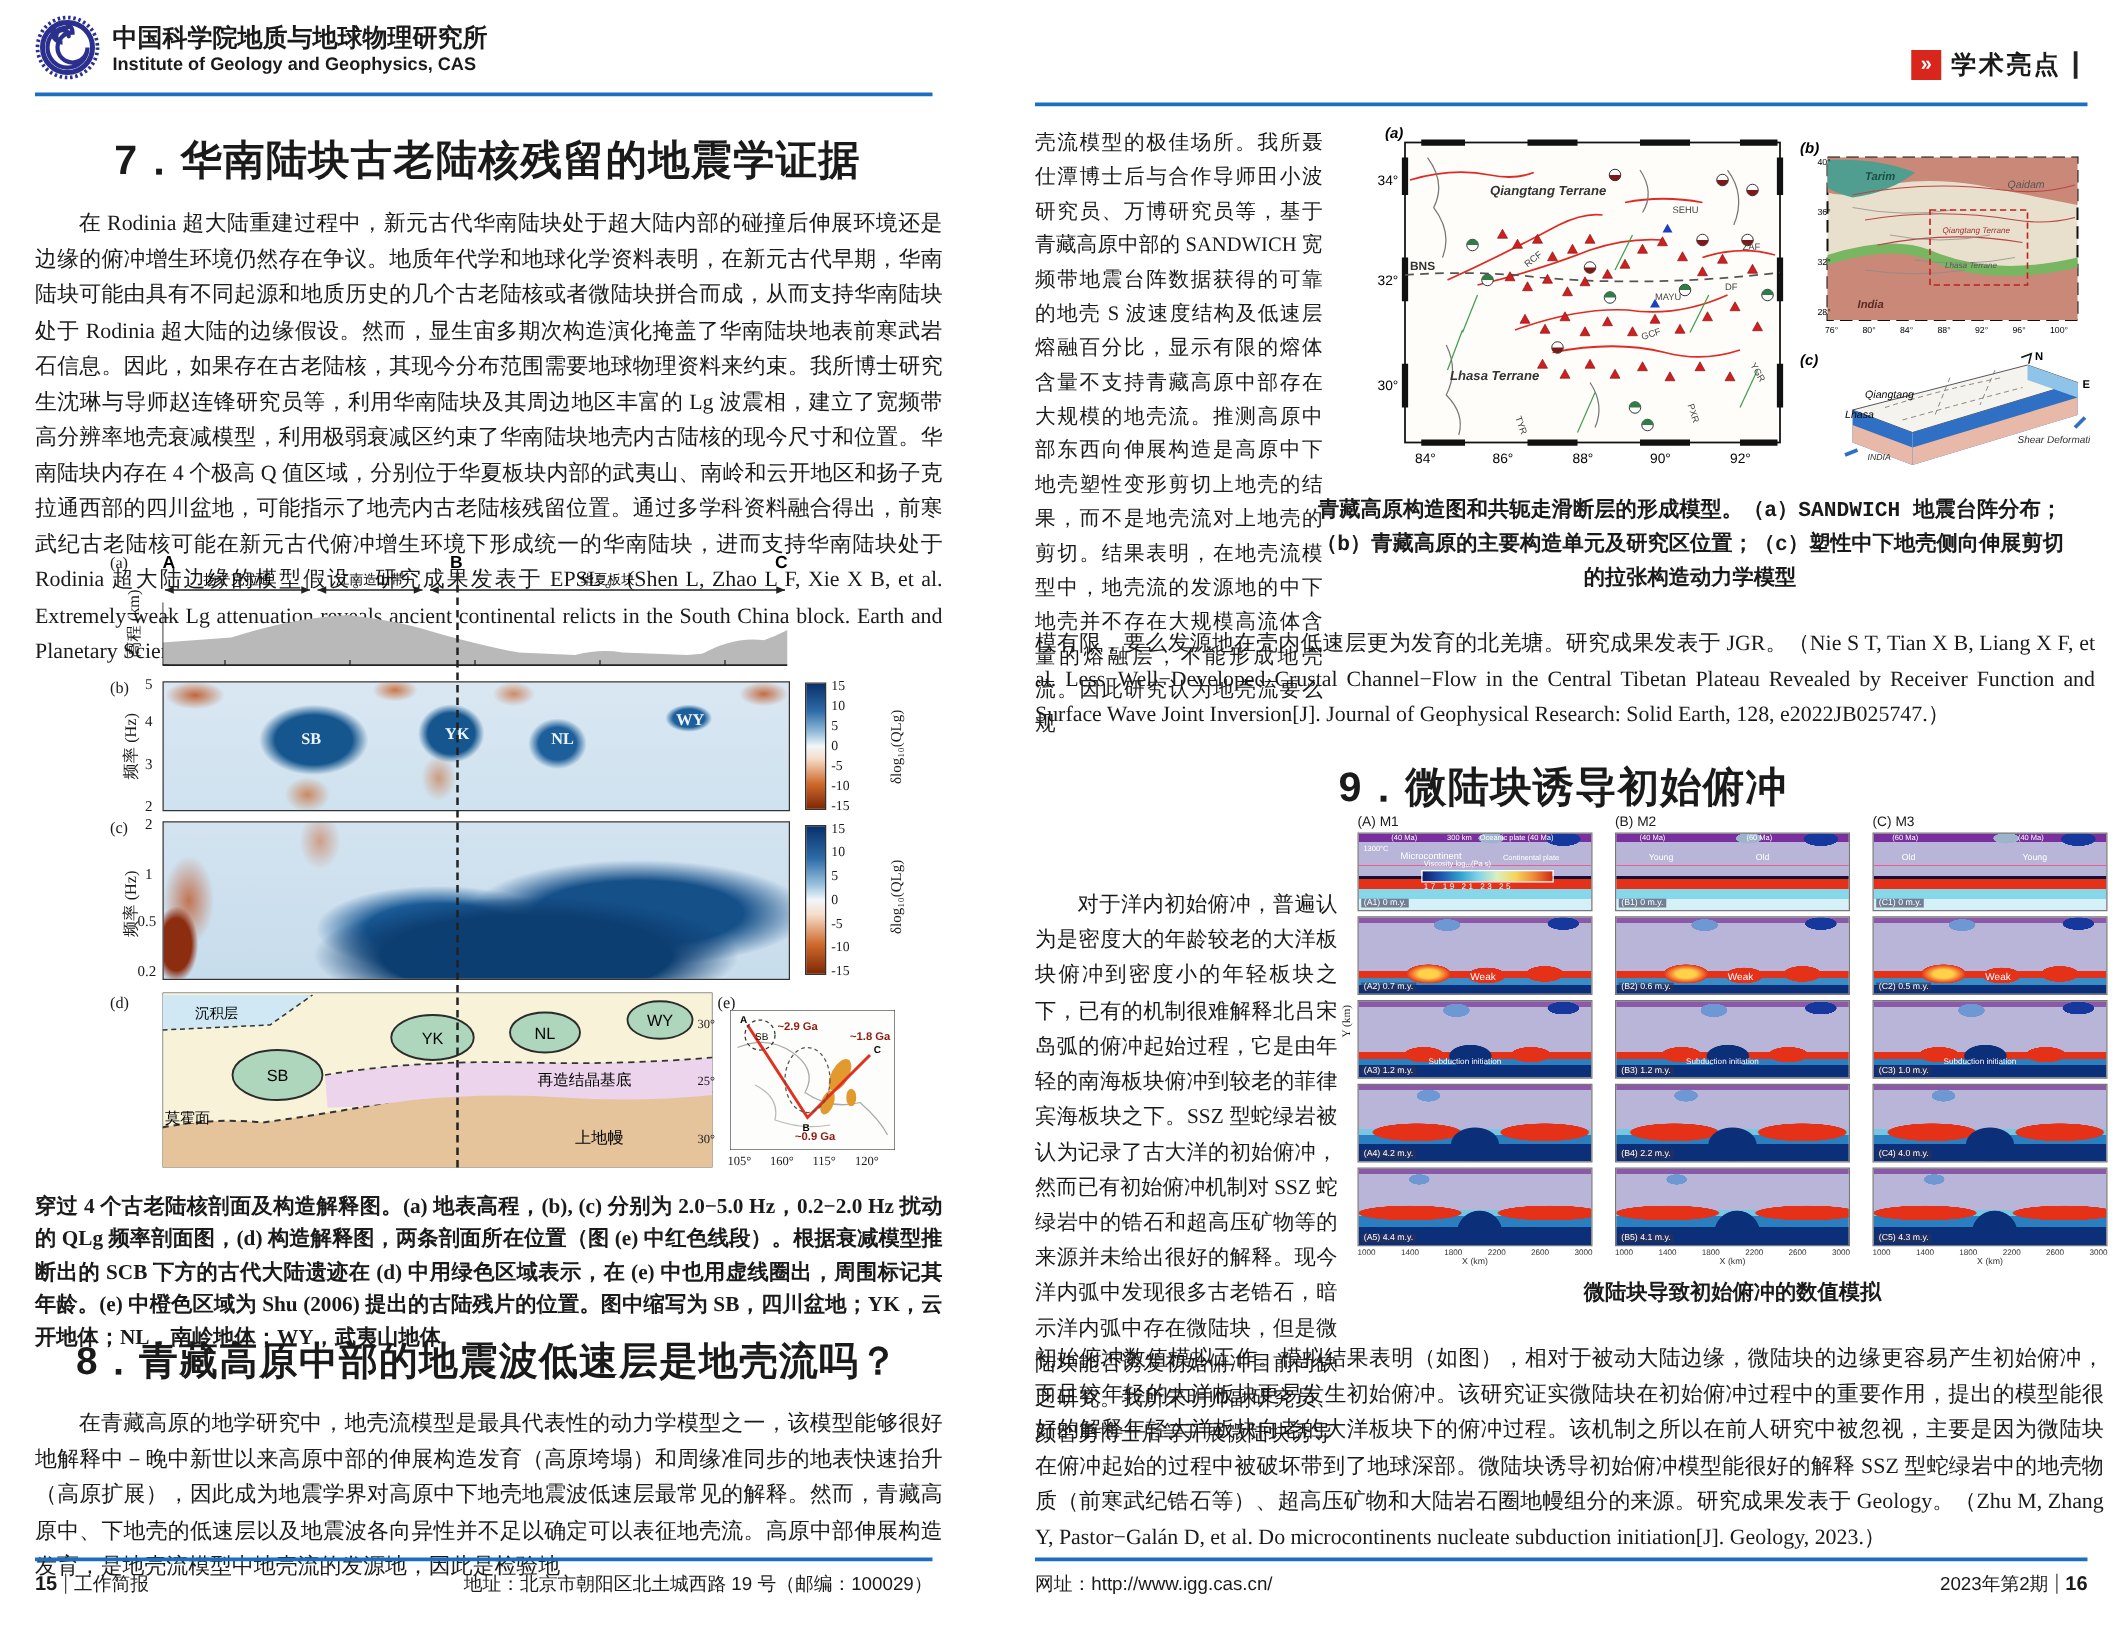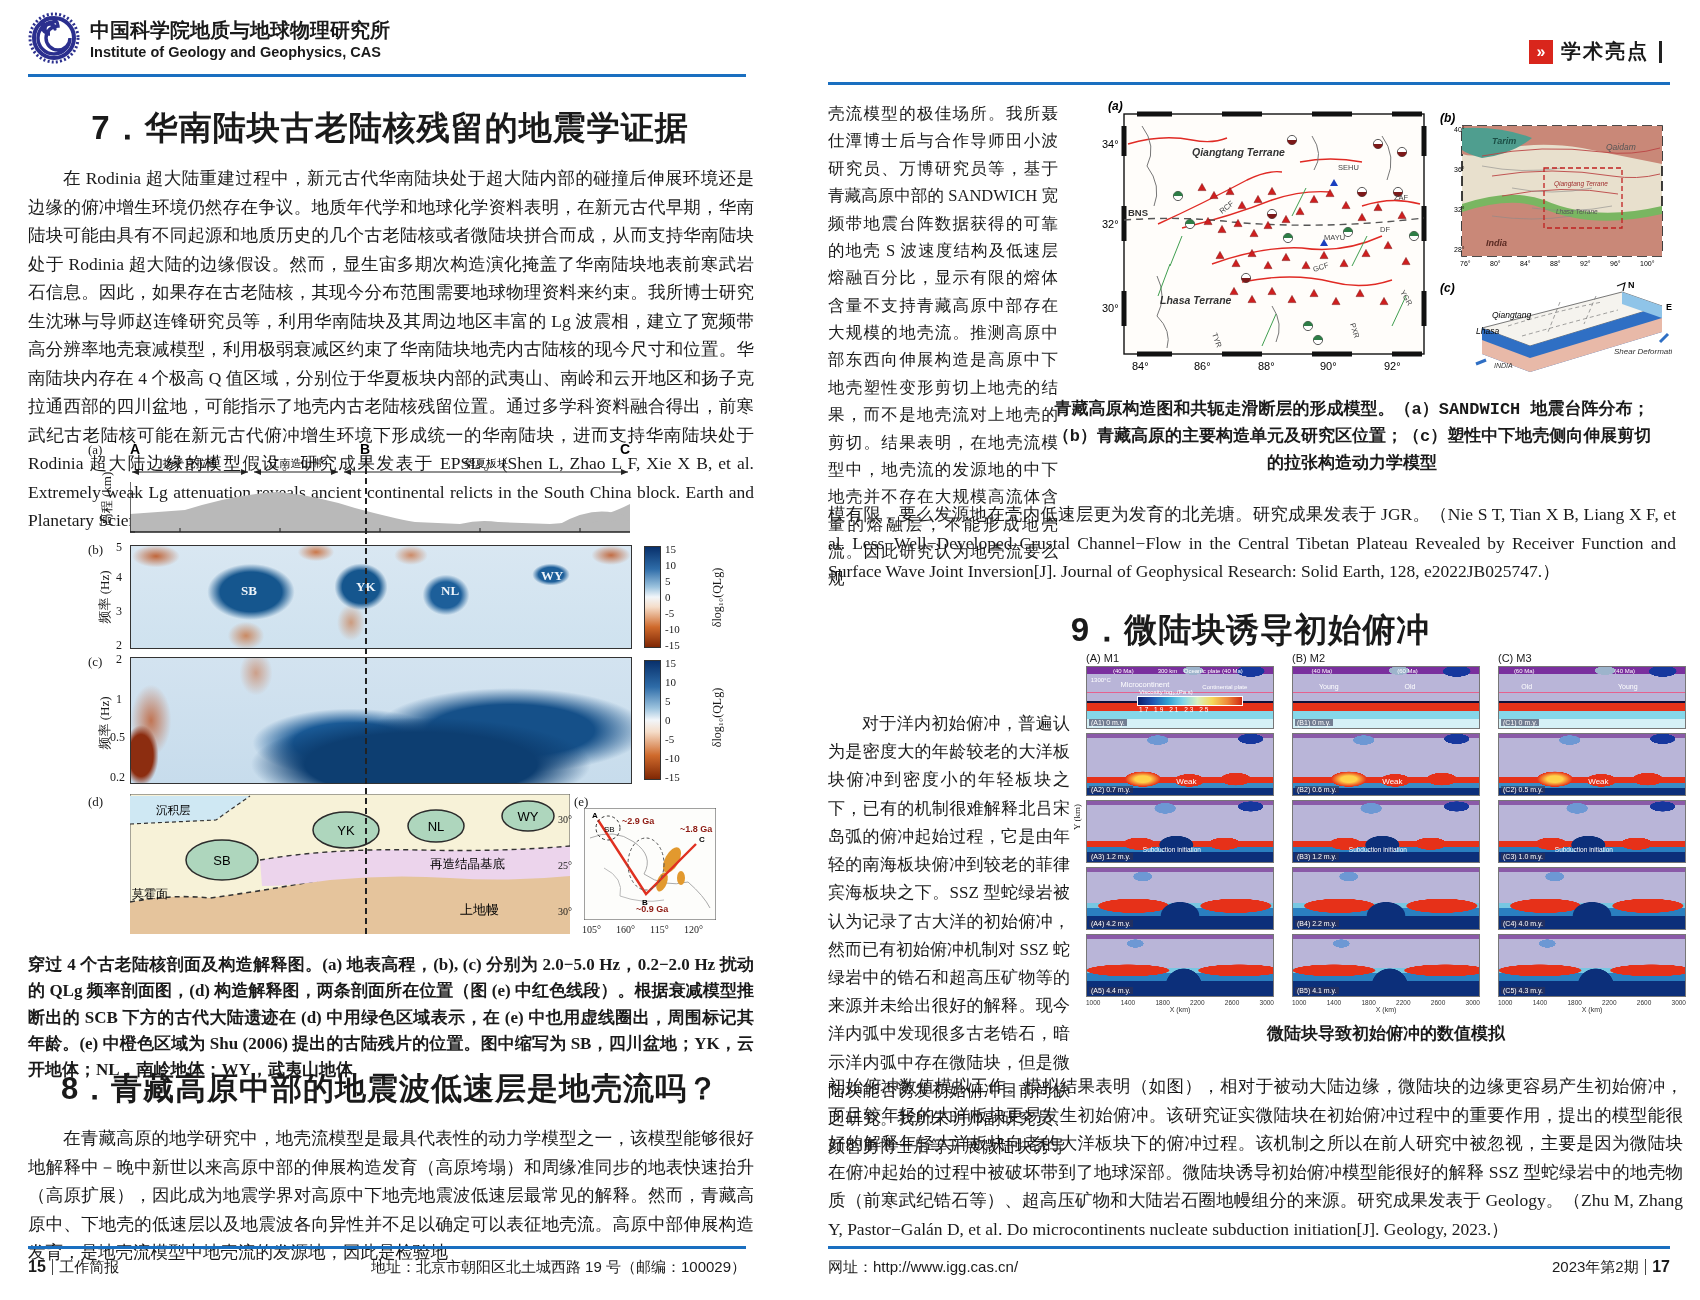--- a/index.html
+++ b/index.html
@@ -612,16 +612,16 @@
   </div>
 
   <div class="abs capc" style="left:286px;top:1020px;width:600px;">微陆块导致初始俯冲的数值模拟</div>
 
   <div class="abs para noindent" style="left:28px;top:1072px;width:855px;">初始俯冲数值模拟工作。模拟结果表明（如图），相对于被动大陆边缘，微陆块的边缘更容易产生初始俯冲，而且较年轻的大洋板块更易发生初始俯冲。该研究证实微陆块在初始俯冲过程中的重要作用，提出的模型能很好的解释年轻大洋板块向老的大洋板块下的俯冲过程。该机制之所以在前人研究中被忽视，主要是因为微陆块在俯冲起始的过程中被破坏带到了地球深部。微陆块诱导初始俯冲模型能很好的解释 SSZ 型蛇绿岩中的地壳物质（前寒武纪锆石等）、超高压矿物和大陆岩石圈地幔组分的来源。研究成果发表于 Geology。（Zhu M, Zhang Y, Pastor−Galán D, et al. Do microcontinents nucleate subduction initiation[J]. Geology, 2023.）</div>
 
   <div class="abs rule" style="left:28px;top:1246px;width:842px;height:2.5px;"></div>
   <div class="abs foot" style="left:28px;top:1258px;width:842px;gap:13px;">
     <span>网址：http://www.igg.cas.cn/</span>
     <span>
-      <span>2023年第2期</span><span class="footsep"></span><span class="pgnum">17</span>
+      <span>2023年第2期</span><span class="footsep"></span><span class="pgnum">16</span>
     </span>
   </div>
 </div>
 
 </body></html>

